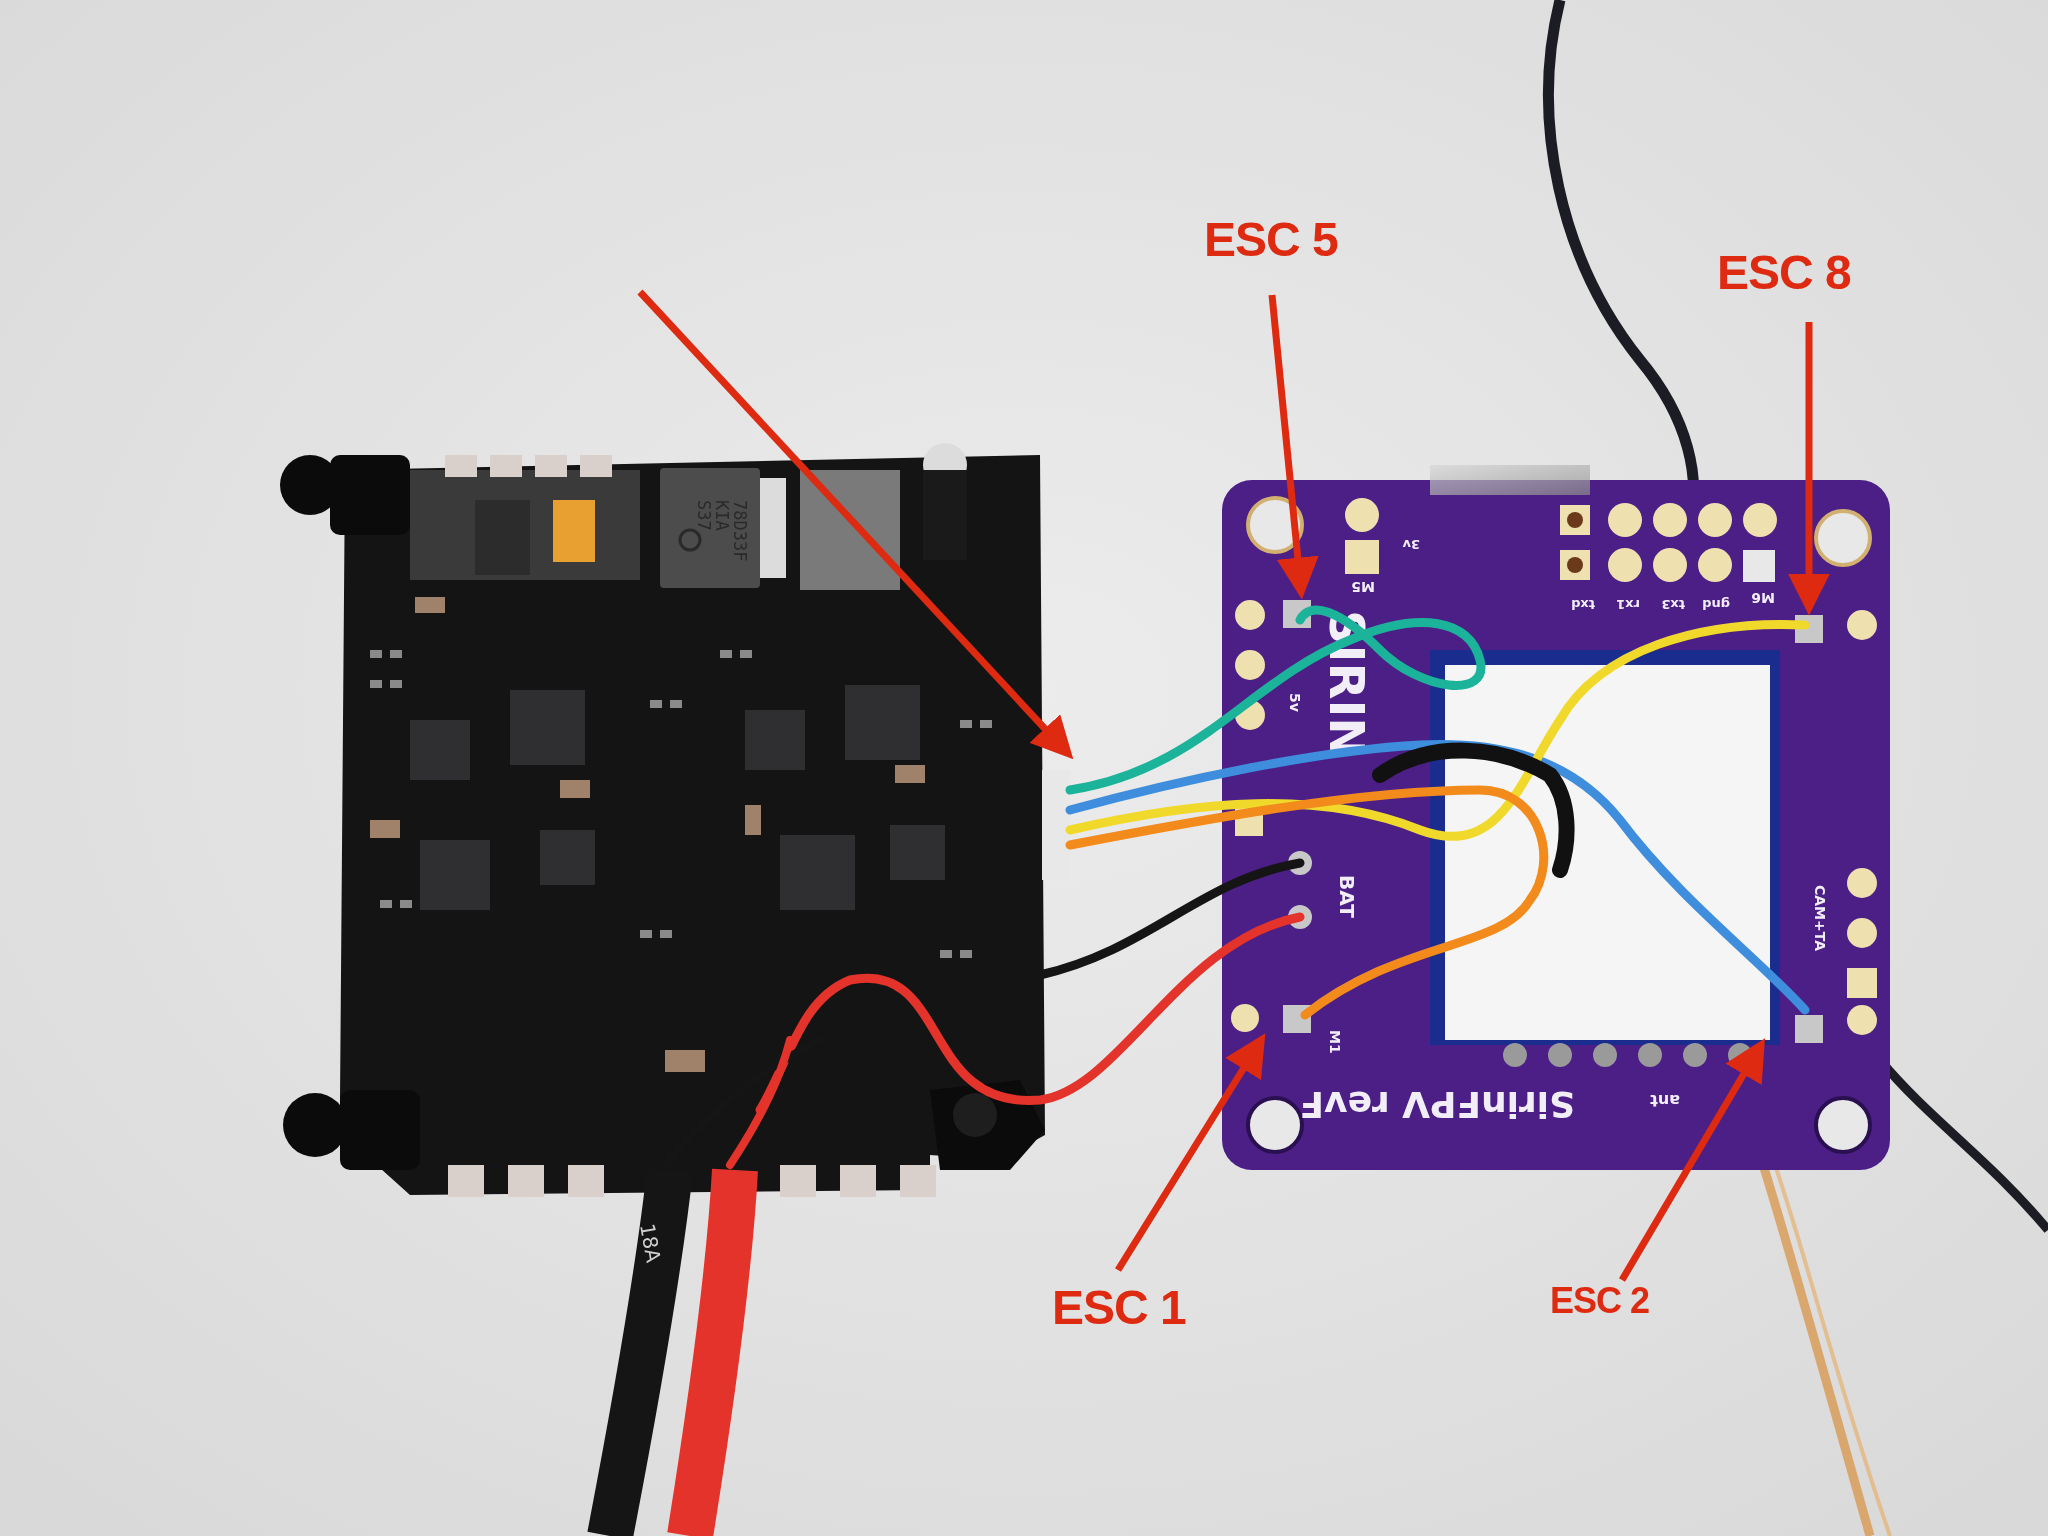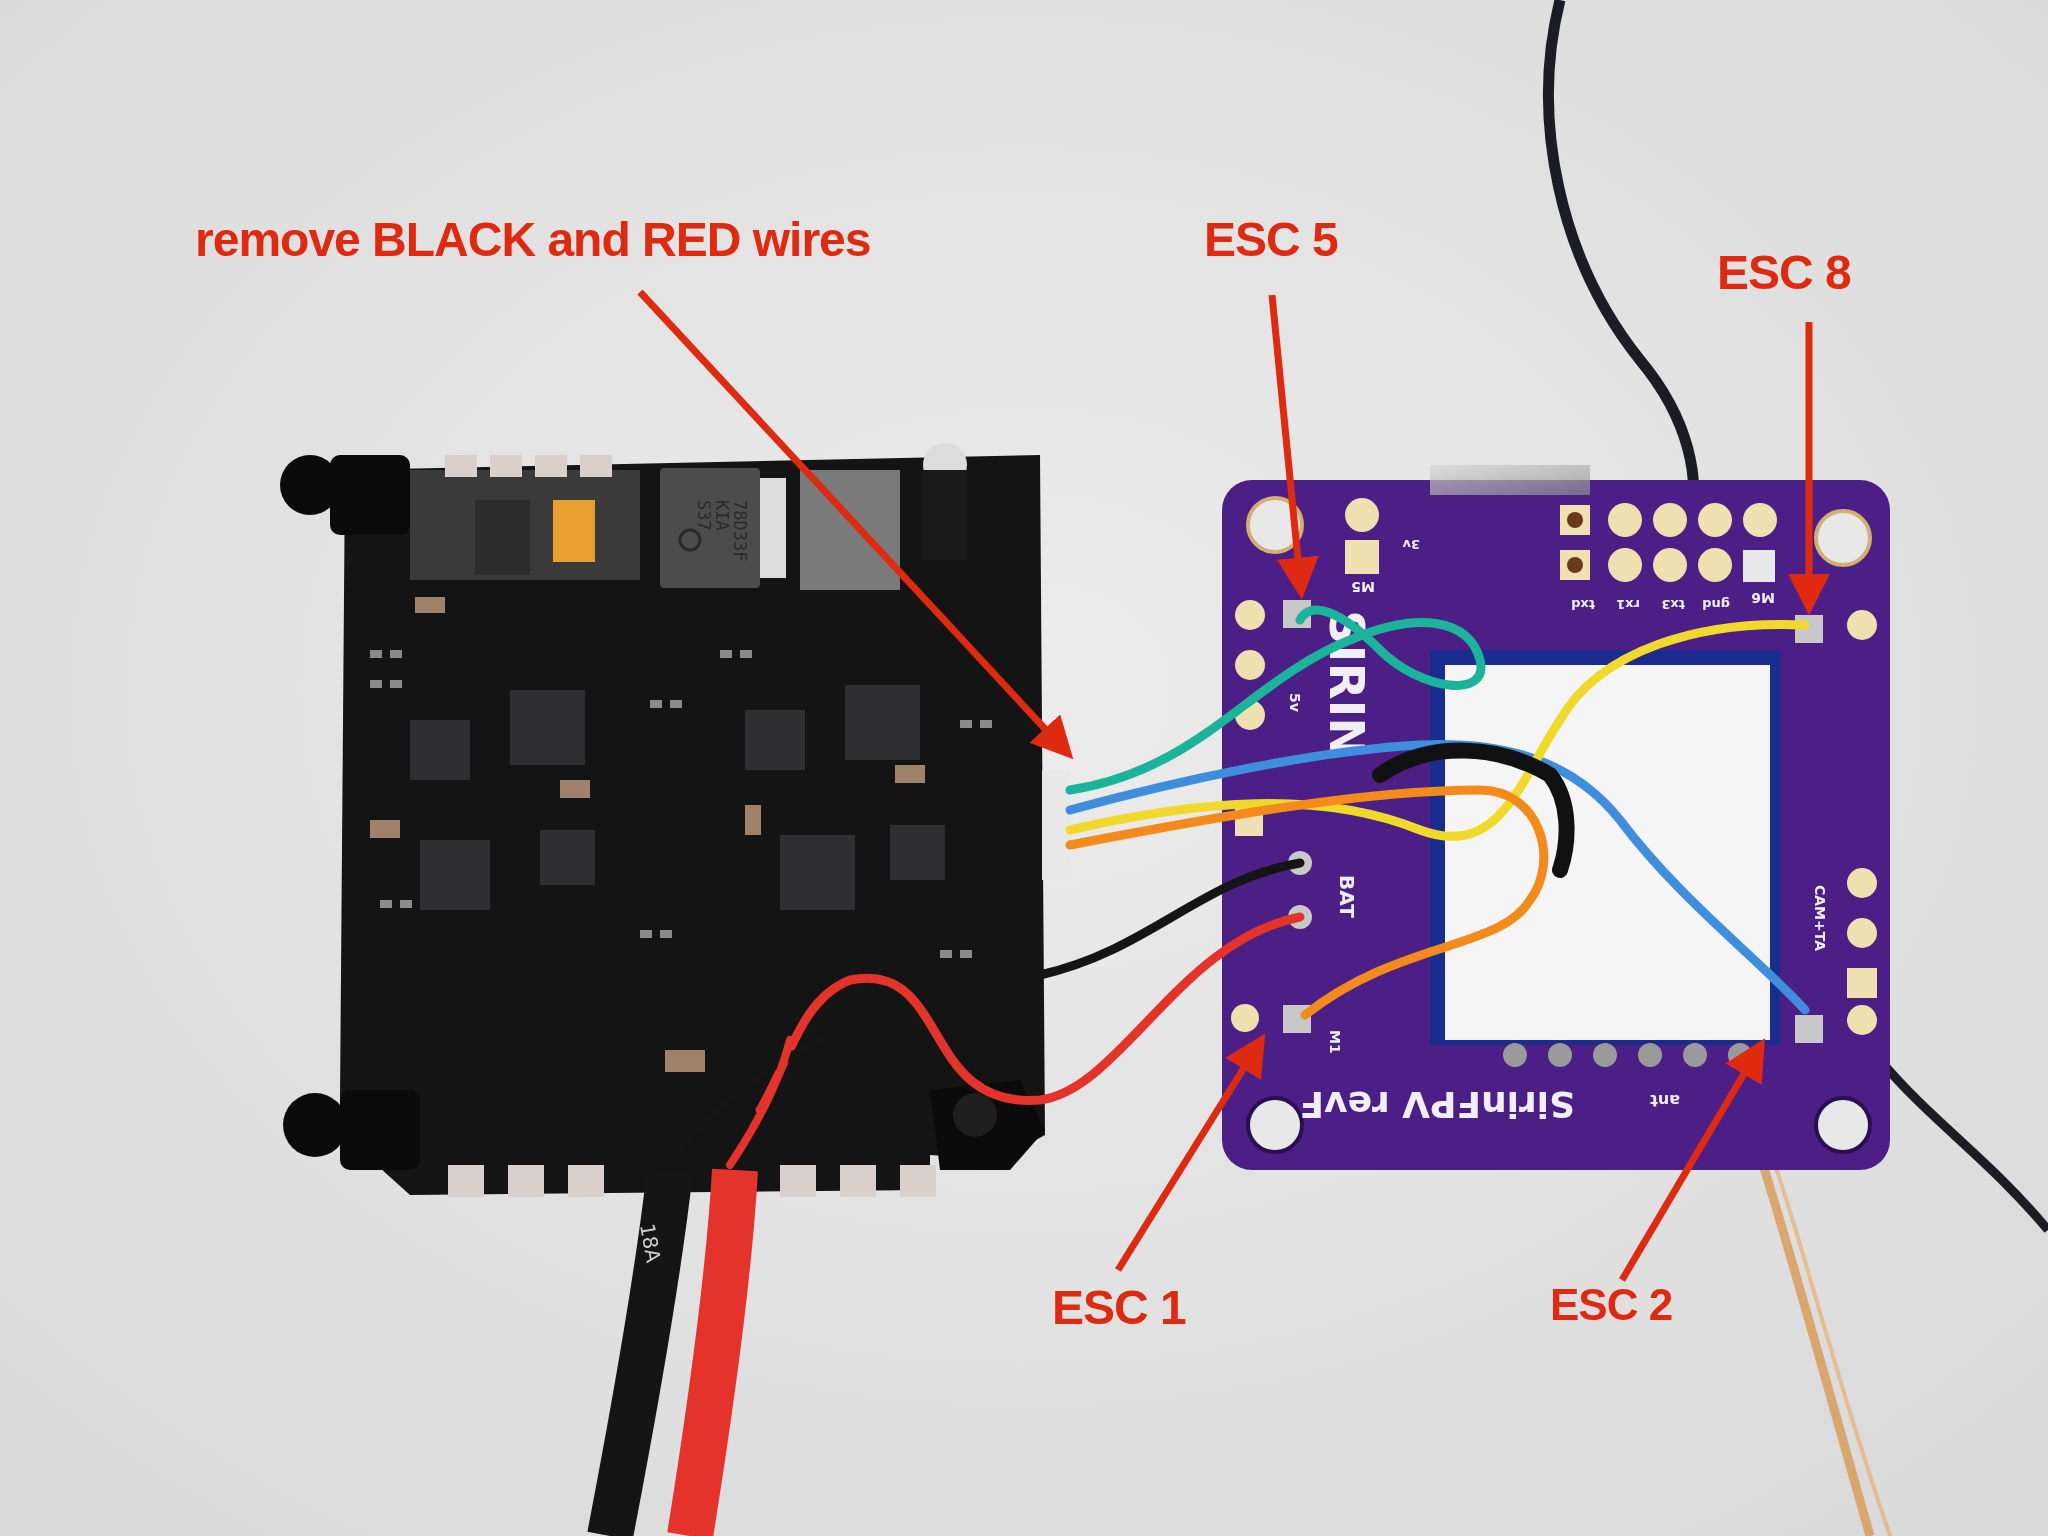--- a/index.html
+++ b/index.html
@@ -256,18 +256,17 @@
   <g stroke="#dd2a10" stroke-width="7" fill="none">
     <line x1="640" y1="292" x2="1060" y2="745" marker-end="url(#arrowhead)"></line>
     <line x1="1272" y1="295" x2="1300" y2="580" marker-end="url(#arrowhead)"></line>
     <line x1="1809" y1="322" x2="1809" y2="596" marker-end="url(#arrowhead)"></line>
     <line x1="1118" y1="1270" x2="1255" y2="1050" marker-end="url(#arrowhead)"></line>
     <line x1="1622" y1="1280" x2="1755" y2="1055" marker-end="url(#arrowhead)"></line>
   </g>
 </svg>
 
 
-<div class="label" style="left:195px; top:212px; font-size:48px;">remove BLACK and RED wires</div>
 <div class="label" style="left:1204px; top:212px; font-size:48px;">ESC 5</div>
 <div class="label" style="left:1717px; top:245px; font-size:48px;">ESC 8</div>
 <div class="label" style="left:1052px; top:1280px; font-size:48px;text-align:center;">ESC 1</div>
-<div class="label" style="left:1550px; top:1280px; font-size:44px;">ESC 2</div>
+<div class="label" style="left:1550px; top:1280px; font-size:36px;">ESC 2</div>
 </div>
 
 </body></html>

